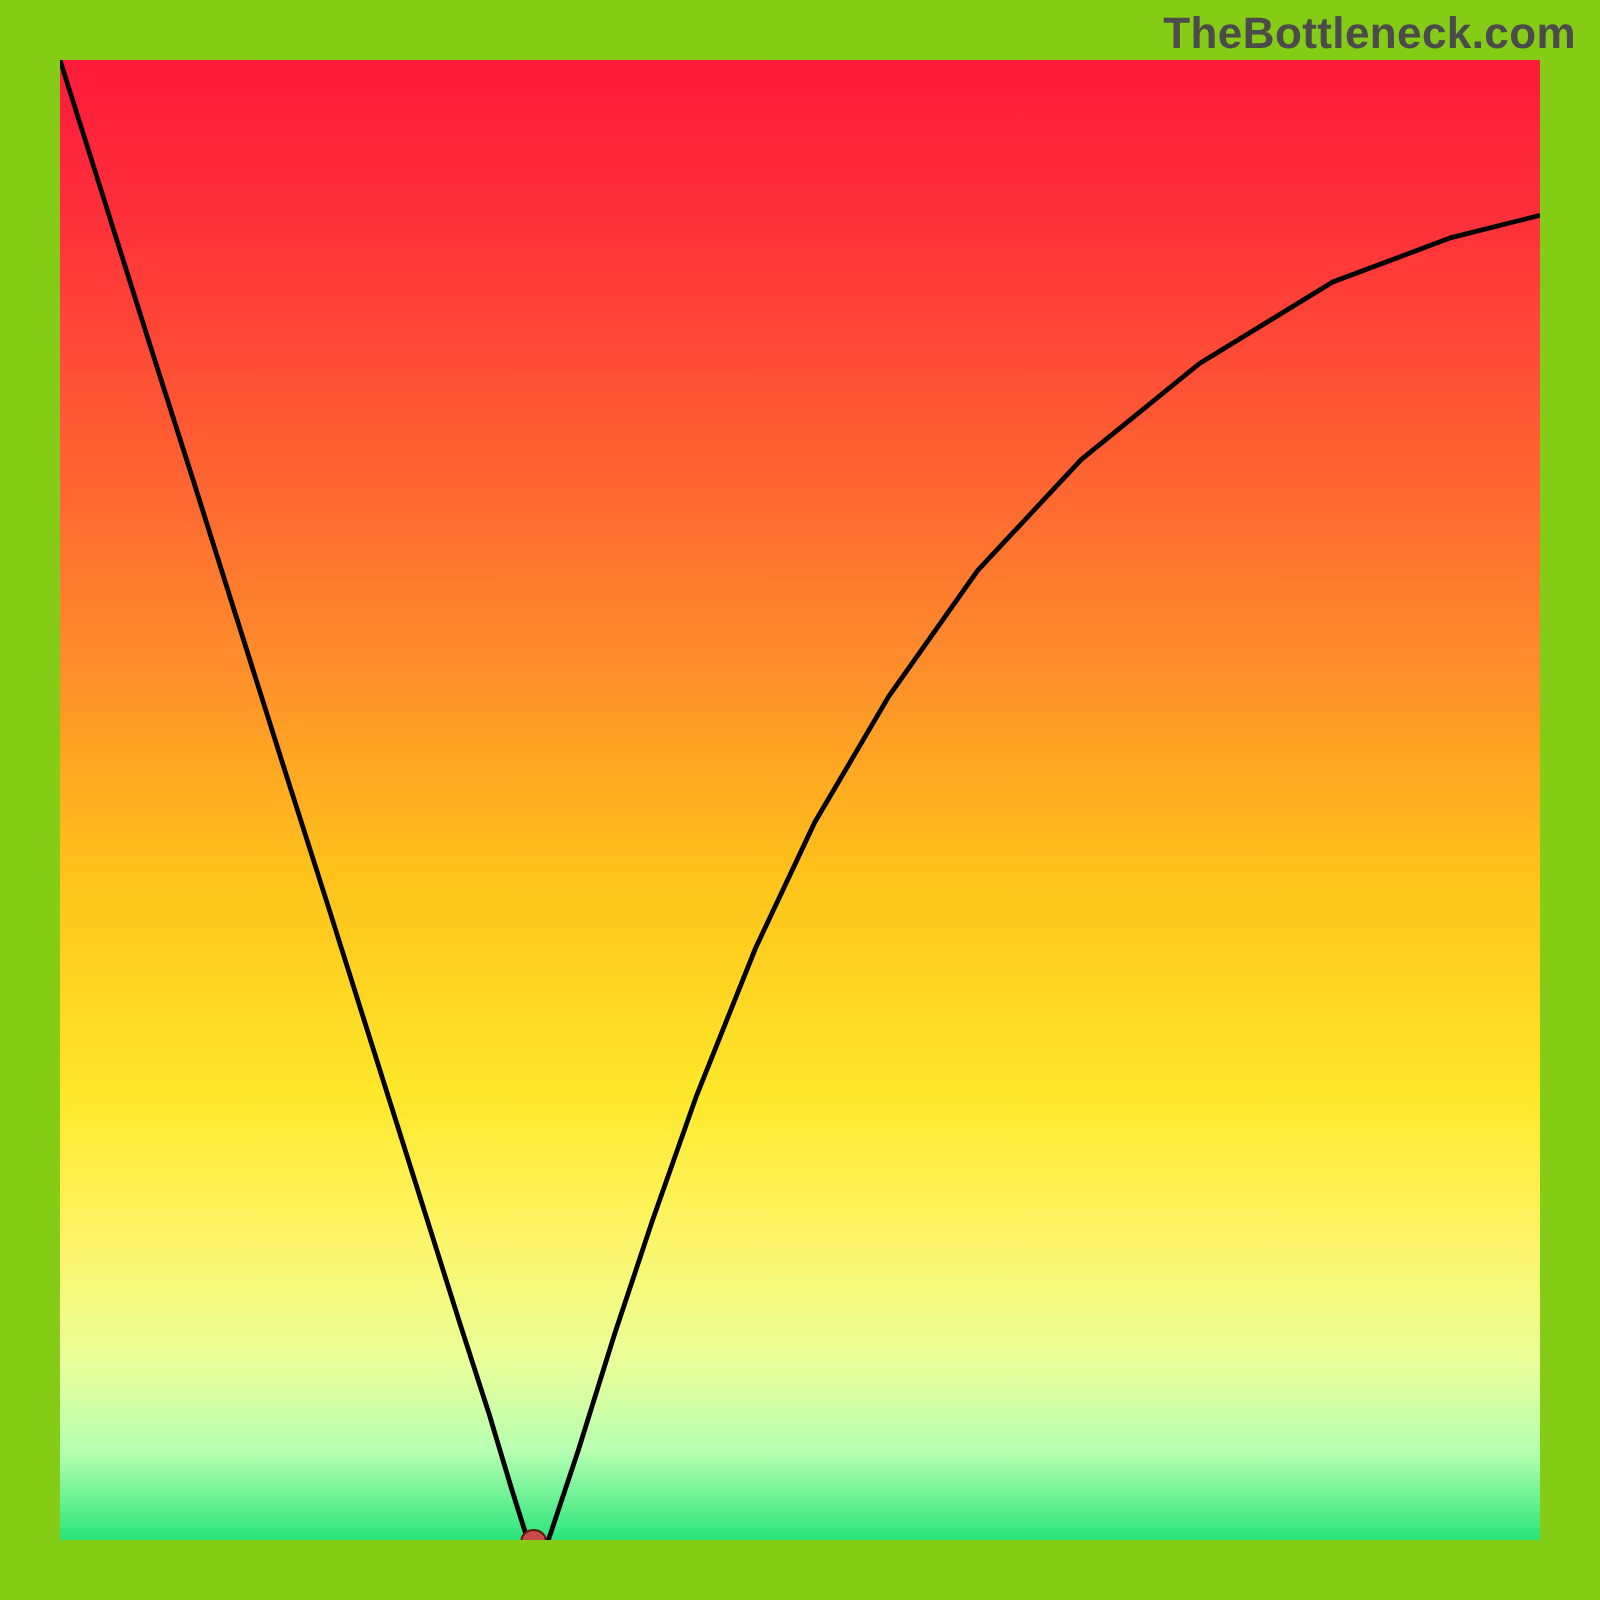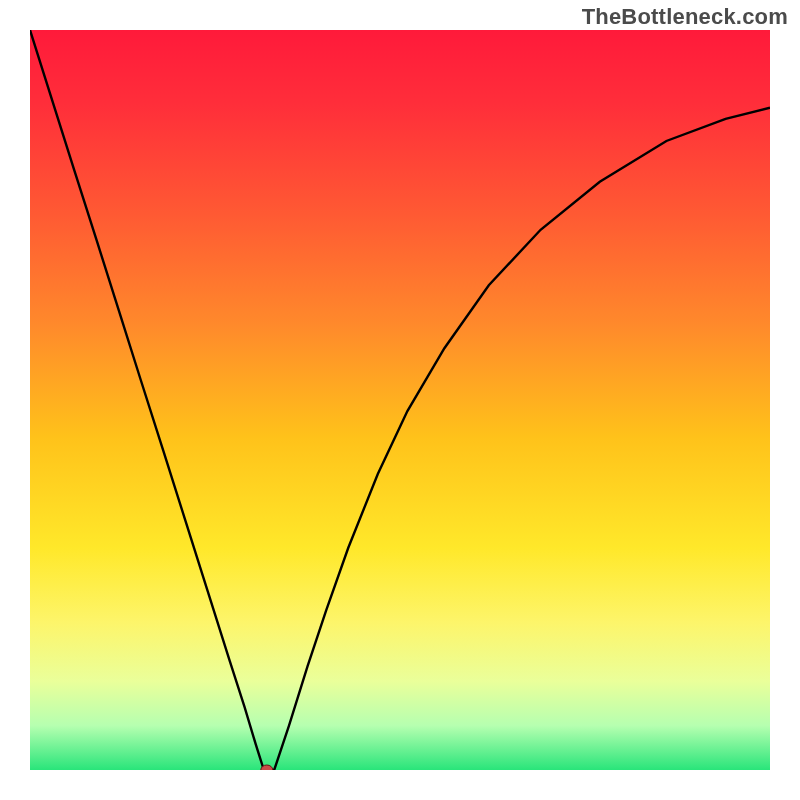--- a/index.html
+++ b/index.html
@@ -7,21 +7,21 @@
     padding: 0;
     width: 800px;
     height: 800px;
     background: #000;
     font-family: Arial, Helvetica, sans-serif;
   }
   .frame {
     position: relative;
     width: 800px;
     height: 800px;
-    background: #ffffff;
+    background: #84cc16;
   }
   .plot {
     position: absolute;
     left: 30px;
     top: 30px;
     width: 740px;
     height: 740px;
   }
   .watermark {
     position: absolute;

